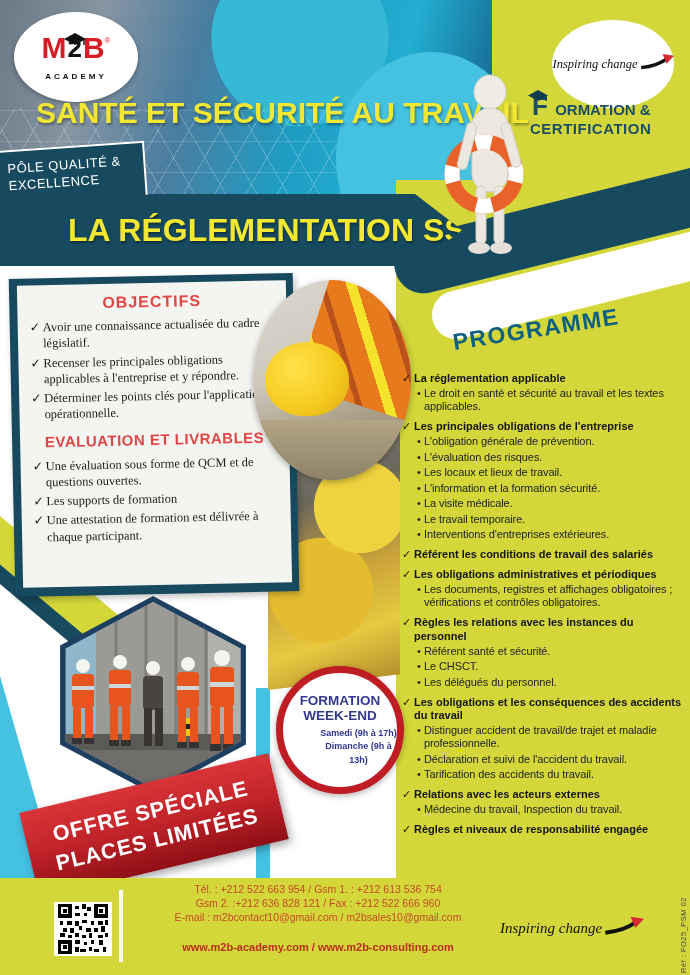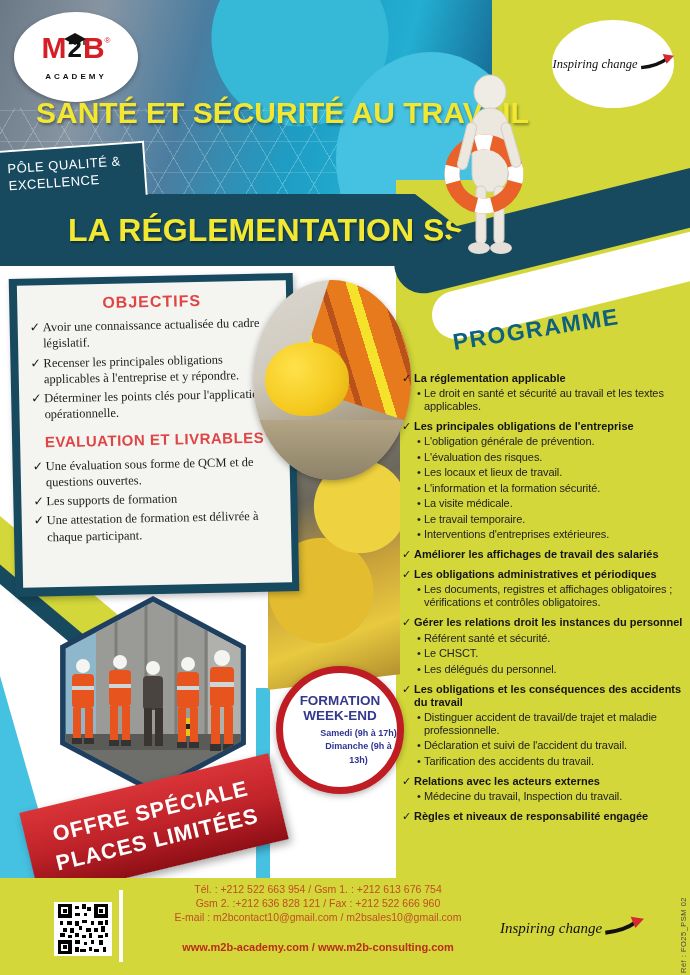--- a/index.html
+++ b/index.html
@@ -191,20 +191,34 @@
       <rect x="56" y="114" width="10" height="58" rx="5" fill="#ece8e0" stroke="#d4cfc5" stroke-width="1"></rect>
       <ellipse cx="41" cy="176" rx="11" ry="6" fill="#e4e0d8"></ellipse>
       <ellipse cx="63" cy="176" rx="11" ry="6" fill="#e4e0d8"></ellipse>
       <circle cx="46" cy="102" r="32" fill="none" stroke="#e8622a" stroke-width="15"></circle>
       <circle cx="46" cy="102" r="32" fill="none" stroke="#fff" stroke-width="15" stroke-dasharray="16 34" stroke-dashoffset="8"></circle>
       <rect x="24" y="50" width="10" height="48" rx="5" fill="#ece8e0" stroke="#d4cfc5" stroke-width="1" transform="rotate(14 29 74)"></rect>
       <rect x="68" y="50" width="10" height="46" rx="5" fill="#ece8e0" stroke="#d4cfc5" stroke-width="1" transform="rotate(-16 73 73)"></rect>
     </svg>
   </div>
 
+  <div class="fc-block">
+    <div class="fc-line1">
+      <span class="fc-dropcap">
+        <span class="fc-cap">
+          <svg width="20" height="12" viewBox="0 0 22 13">
+              <polygon points="0,6 11,0 22,6 11,12" fill="#123c52"></polygon>
+              <line x1="20" y1="6" x2="20" y2="12" stroke="#123c52" stroke-width="1.4"></line>
+            </svg>
+        </span>
+        <span>F</span>
+      </span><span>ORMATION &amp;</span>
+    </div>
+    <div class="fc-line2">CERTIFICATION</div>
+  </div>
 
   <div class="banner">
     <div class="banner-text">LA RÉGLEMENTATION SST</div>
   </div>
 
   <div class="right-lime"></div>
   <div class="swoosh-teal"></div>
   <div class="swoosh-white"></div>
 
   <div class="prog-heading">PROGRAMME</div>
@@ -264,21 +278,21 @@
             <div class="prog-bullet">
               <span class="dot">•</span>
               <span>Interventions d'entreprises extérieures.</span>
             </div>
           </div>
       </div>
 
       <div class="prog-section">
         <div class="prog-title">
           <span class="check">✓</span>
-          <span>Améliorer les affichages de travail des salariés</span>
+          <span>Référent les conditions de travail des salariés</span>
         </div>
         <div class="prog-bullets">
           
         </div>
       </div>
 
       <div class="prog-section">
         <div class="prog-title">
           <span class="check">✓</span>
           <span>Les obligations administratives et périodiques</span>
@@ -288,21 +302,21 @@
             <div class="prog-bullet">
               <span class="dot">•</span>
               <span>Les documents, registres et affichages obligatoires ; vérifications et contrôles obligatoires.</span>
             </div>
           </div>
       </div>
 
       <div class="prog-section">
         <div class="prog-title">
           <span class="check">✓</span>
-          <span>Gérer les relations droit les instances du personnel</span>
+          <span>Règles les relations avec les instances du personnel</span>
         </div>
         <div class="prog-bullets">
 
             <div class="prog-bullet">
               <span class="dot">•</span>
               <span>Référent santé et sécurité.</span>
             </div>
 
             <div class="prog-bullet">
               <span class="dot">•</span>
@@ -534,21 +548,21 @@
           <rect x="24" y="21" width="2" height="3" fill="#000"></rect>
         <rect x="10" y="25" width="2" height="3" fill="#000"></rect>
           <rect x="13" y="26" width="3" height="2" fill="#000"></rect>
           <rect x="18" y="25" width="2" height="2" fill="#000"></rect>
           <rect x="21" y="26" width="3" height="2" fill="#000"></rect>
           <rect x="26" y="25" width="2" height="3" fill="#000"></rect>
       </svg>
     </div>
     <div class="footer-divider"></div>
     <div class="contact-block">
-      <div>Tél. : +212 522 663 954 / Gsm 1. : +212 613 676 754</div>
+      <div>Tél. : +212 522 663 954 / Gsm 1. : +212 613 536 754</div>
       <div>Gsm 2. :+212 636 828 121 / Fax : +212 522 666 960</div>
       <div>E-mail : m2bcontact10@gmail.com / m2bsales10@gmail.com</div>
     </div>
     <div class="web-block">
       <div>www.m2b-academy.com / www.m2b-consulting.com</div>
     </div>
     <div class="footer-inspire">
       <span class="inspire-text">Inspiring change</span>
       <span>
         <svg width="40" height="20" viewBox="0 0 60 28">

